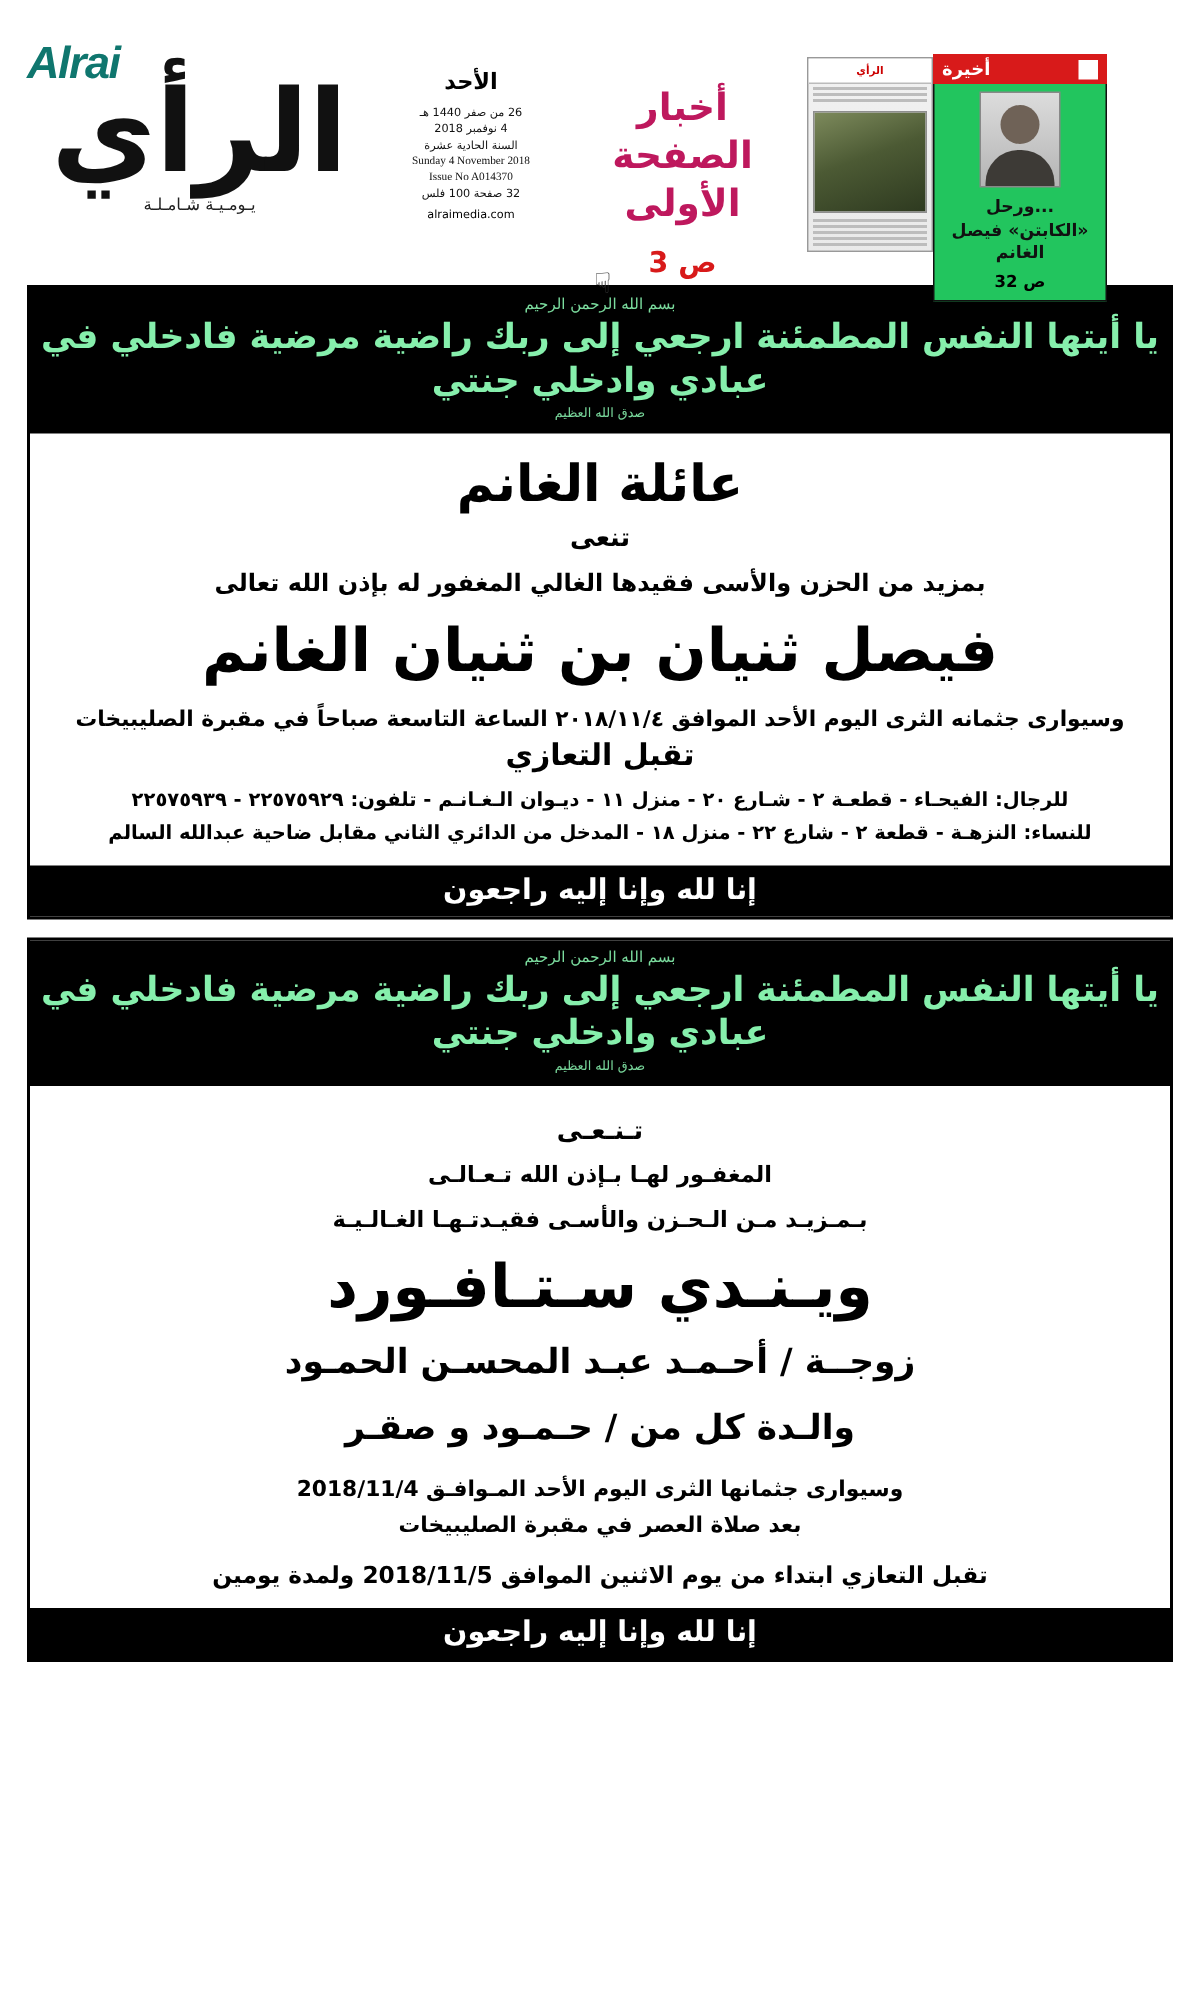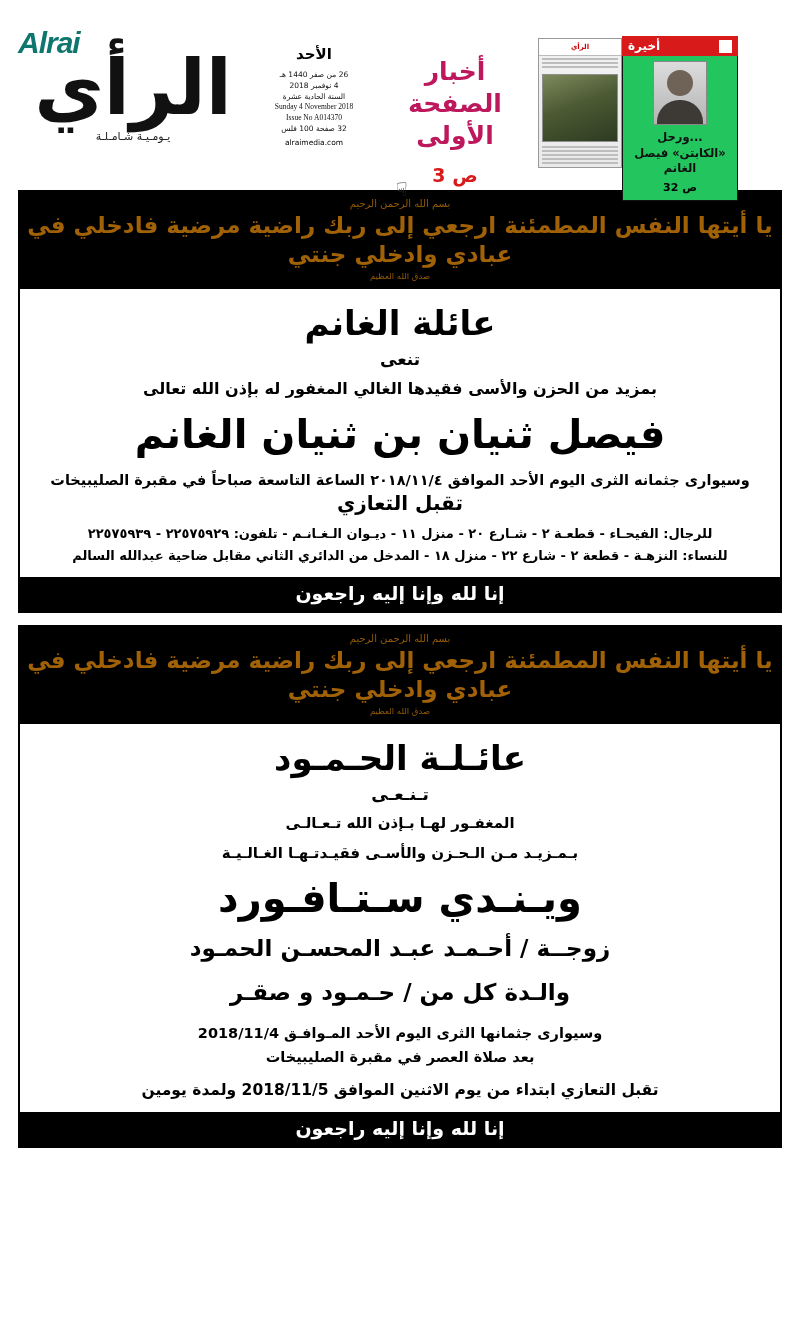--- a/index.html
+++ b/index.html
@@ -228,21 +228,21 @@
 
   
   .obit {
     border: 2px solid #000;
     background: #fff;
     margin-bottom: 12px;
     box-sizing: border-box;
   }
   .obit-band {
     background: #000;
-    color: #a16207;
+    color: #86efac;
     text-align: center;
     font-family: "DejaVu Sans", sans-serif;
     padding: 6px 0 8px;
   }
   .band-bism {
     font-size: 10px;
     letter-spacing: 1px;
     opacity: .92;
     margin-bottom: 2px;
   }
@@ -414,21 +414,20 @@
     <div class="obit-footer">إنا لله وإنا إليه راجعون</div>
   </div>
 
   <div class="obit">
     <div class="obit-band">
       <div class="band-bism">بسم الله الرحمن الرحيم</div>
       <div class="band-verse">يا أيتها النفس المطمئنة ارجعي إلى ربك راضية مرضية فادخلي في عبادي وادخلي جنتي</div>
       <div class="band-sadaq">صدق الله العظيم</div>
     </div>
     <div class="obit-body">
-      <div class="family spaced">عائـلـة الحـمـود</div>
       <div class="tanaa spaced">تـنـعـى</div>
       <div class="sorrow spaced">المغفـور لهـا بـإذن الله تـعـالـى</div>
       <div class="sorrow spaced">بـمـزيـد مـن الـحـزن والأسـى فقيـدتـهـا الغـالـيـة</div>
       <div class="deceased spaced2">ويـنـدي سـتـافـورد</div>
       <div class="relation">زوجــة / أحـمـد عبـد المحسـن الحمـود</div>
       <div class="relation">والـدة كل من / حـمـود و صقـر</div>
       <div class="burial">وسيوارى جثمانها الثرى اليوم الأحد المـوافـق 2018/11/4</div>
       <div class="burial" style="margin-top:2px">بعد صلاة العصر في مقبرة الصليبيخات</div>
       <div class="accept2">تقبل التعازي ابتداء من يوم الاثنين الموافق 2018/11/5 ولمدة يومين</div>
     </div>

